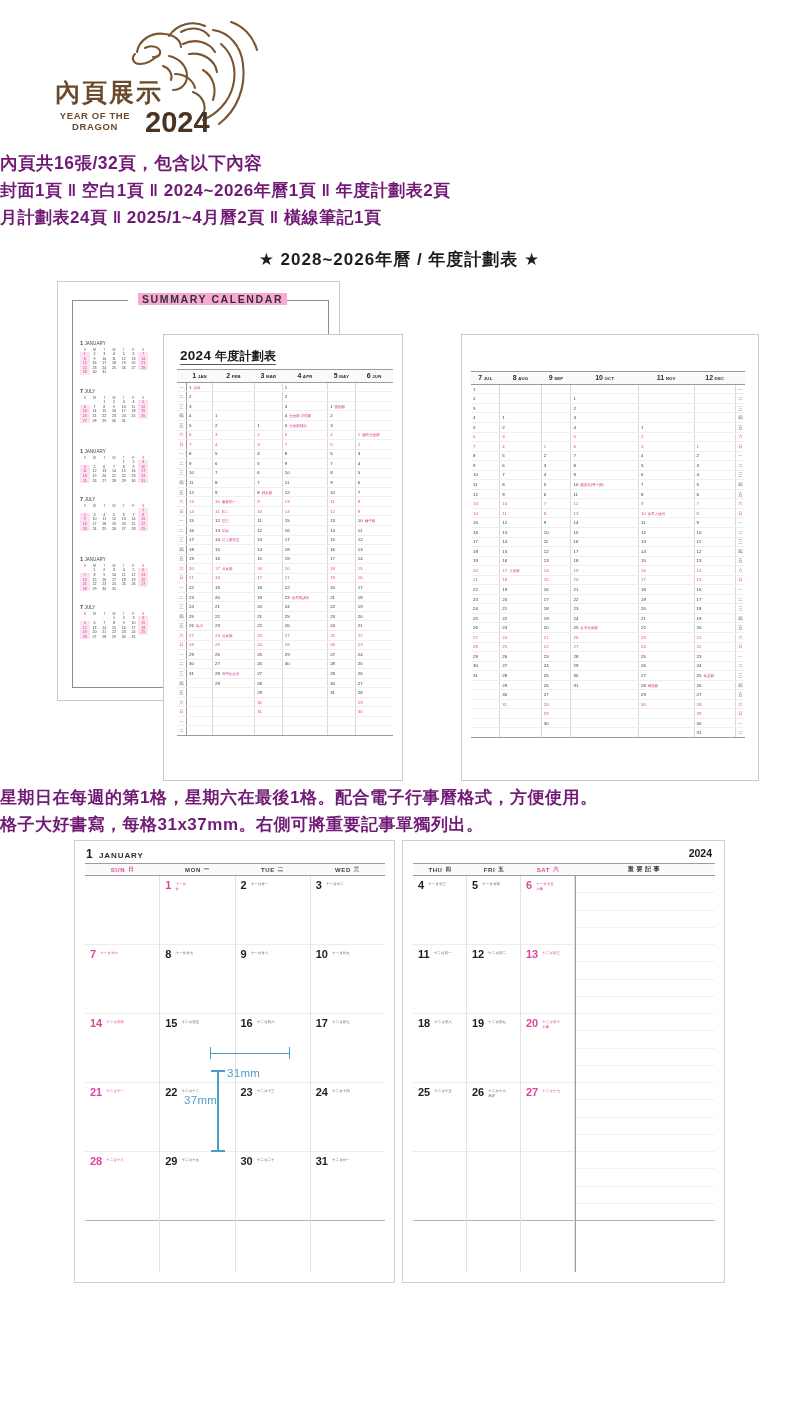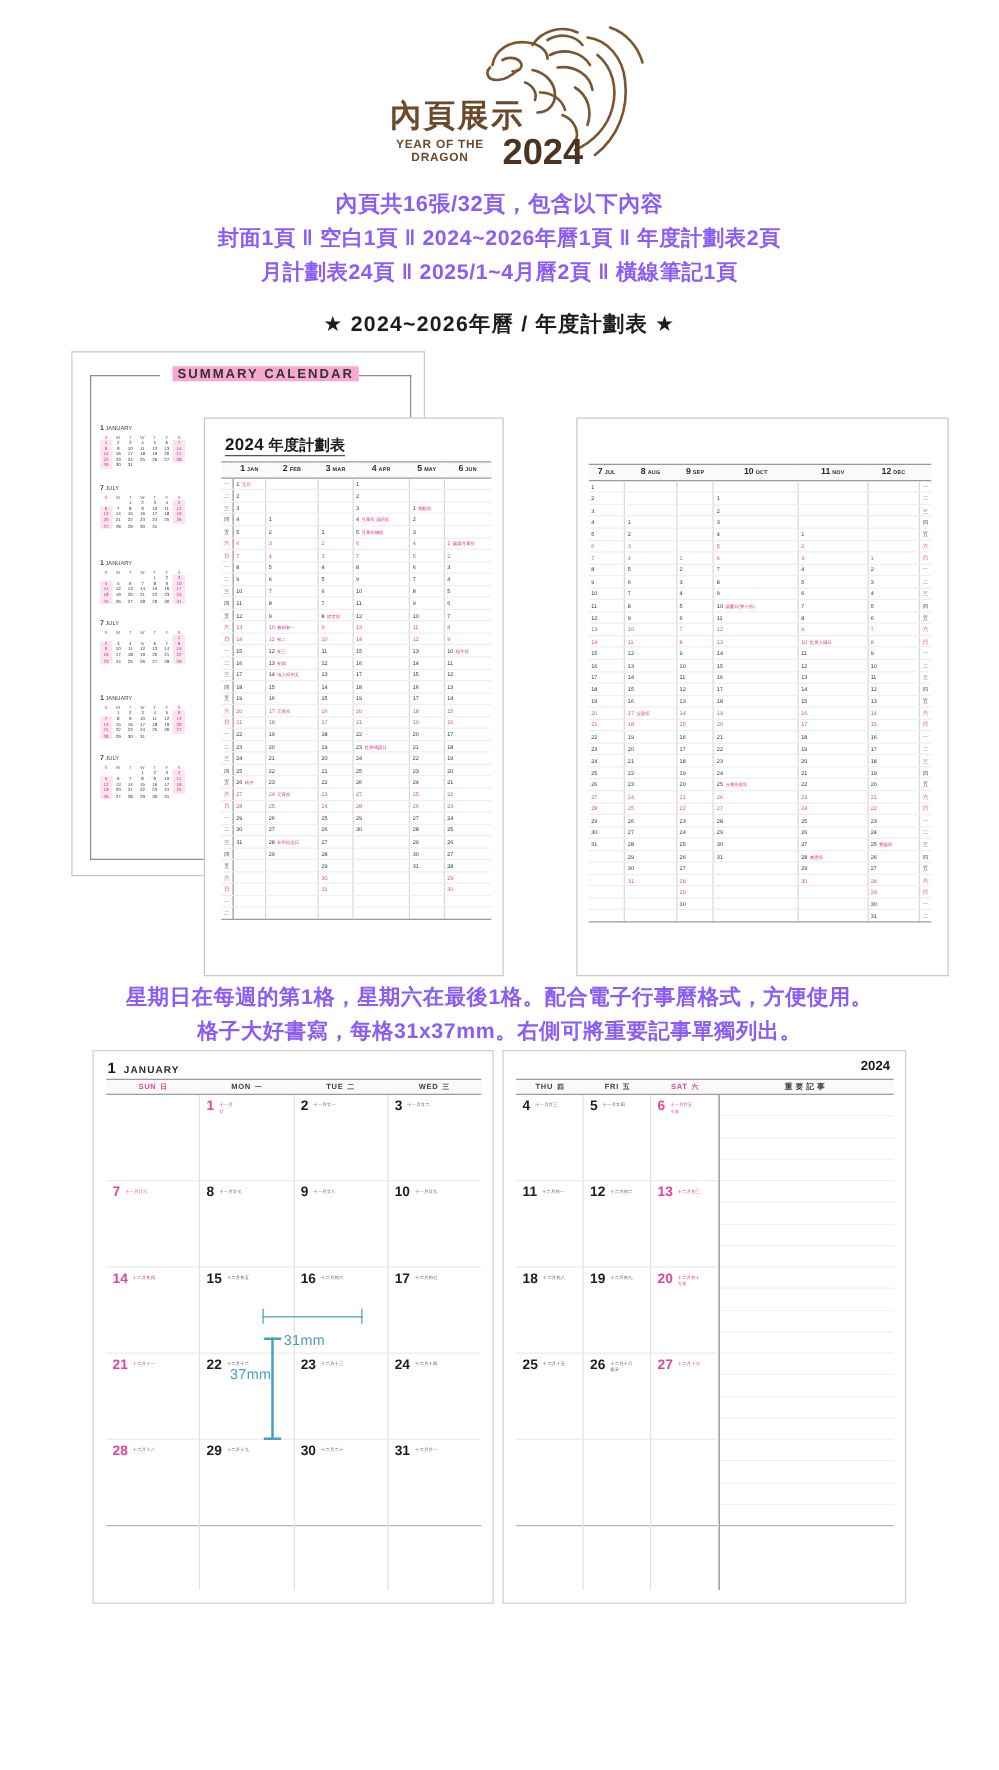--- a/index.html
+++ b/index.html
@@ -8,38 +8,38 @@
     width:799px;
     background:#ffffff;
     font-family:"Liberation Sans","DejaVu Sans",sans-serif;
     color:#2b2b2b;
     -webkit-font-smoothing:antialiased;
   }
   .page{position:relative;width:799px;height:1416px;overflow:hidden;background:#fff;}
 
   
   .hero{position:relative;height:150px;}
-  .logo-wrap{position:absolute;left:17px;right:0;top:14px;display:flex;justify-content:center;}
+  .logo-wrap{position:absolute;left:17px;right:0;top:14px;display:flex;}
   .logo-box{position:relative;width:268px;height:128px;}
   .logo-svg{position:absolute;left:0;top:0;}
   .logo-cn{
     position:absolute;left:38px;top:62px;
     font-size:25px;letter-spacing:2px;font-weight:600;color:#6b4a2c;
   }
   .logo-yotd{
     position:absolute;left:32px;top:96px;width:92px;text-align:center;
     font-size:9.5px;line-height:11px;letter-spacing:.6px;color:#6b4a2c;font-weight:600;
   }
   .logo-year{
     position:absolute;left:128px;top:92px;
     font-size:29px;font-weight:700;color:#4a3320;letter-spacing:0px;
   }
 
   
-  .desc{text-align:center;color:#8b5cf6;}
+  .desc{text-align:left;color:#701a75;}
   .desc .l{display:block;font-size:17.5px;line-height:27px;letter-spacing:.5px;font-weight:600;}
   .desc .l.wide{font-size:17px;}
   .starline{
     text-align:center;font-size:17px;font-weight:600;letter-spacing:1px;
     margin-top:17px;color:#1d1d1d;
   }
 
   
   .sheets{position:relative;height:500px;margin-top:10px;}
 
@@ -186,21 +186,21 @@
         <div class="logo-year">2024</div>
       </div>
     </div>
   </div>
 
   <div class="desc">
     <span class="l">內頁共16張/32頁，包含以下內容</span>
     <span class="l wide">封面1頁 ‖ 空白1頁 ‖ 2024~2026年曆1頁 ‖ 年度計劃表2頁</span>
     <span class="l wide">月計劃表24頁 ‖ 2025/1~4月曆2頁 ‖ 橫線筆記1頁</span>
   </div>
-  <div class="starline">★ 2024~2026年曆 / 年度計劃表 ★</div>
+  <div class="starline">★ 2028~2026年曆 / 年度計劃表 ★</div>
 
   <div class="sheets">
 
     <div class="sheet sheet-summary">
       <div class="sc-top-left"></div>
       <div class="sc-top-right"></div>
       <div class="sc-frame"></div>
       <div class="sc-title">SUMMARY CALENDAR</div>
       <div class="mini-grid" id="mini-grid">
           <div class="mini-row">

